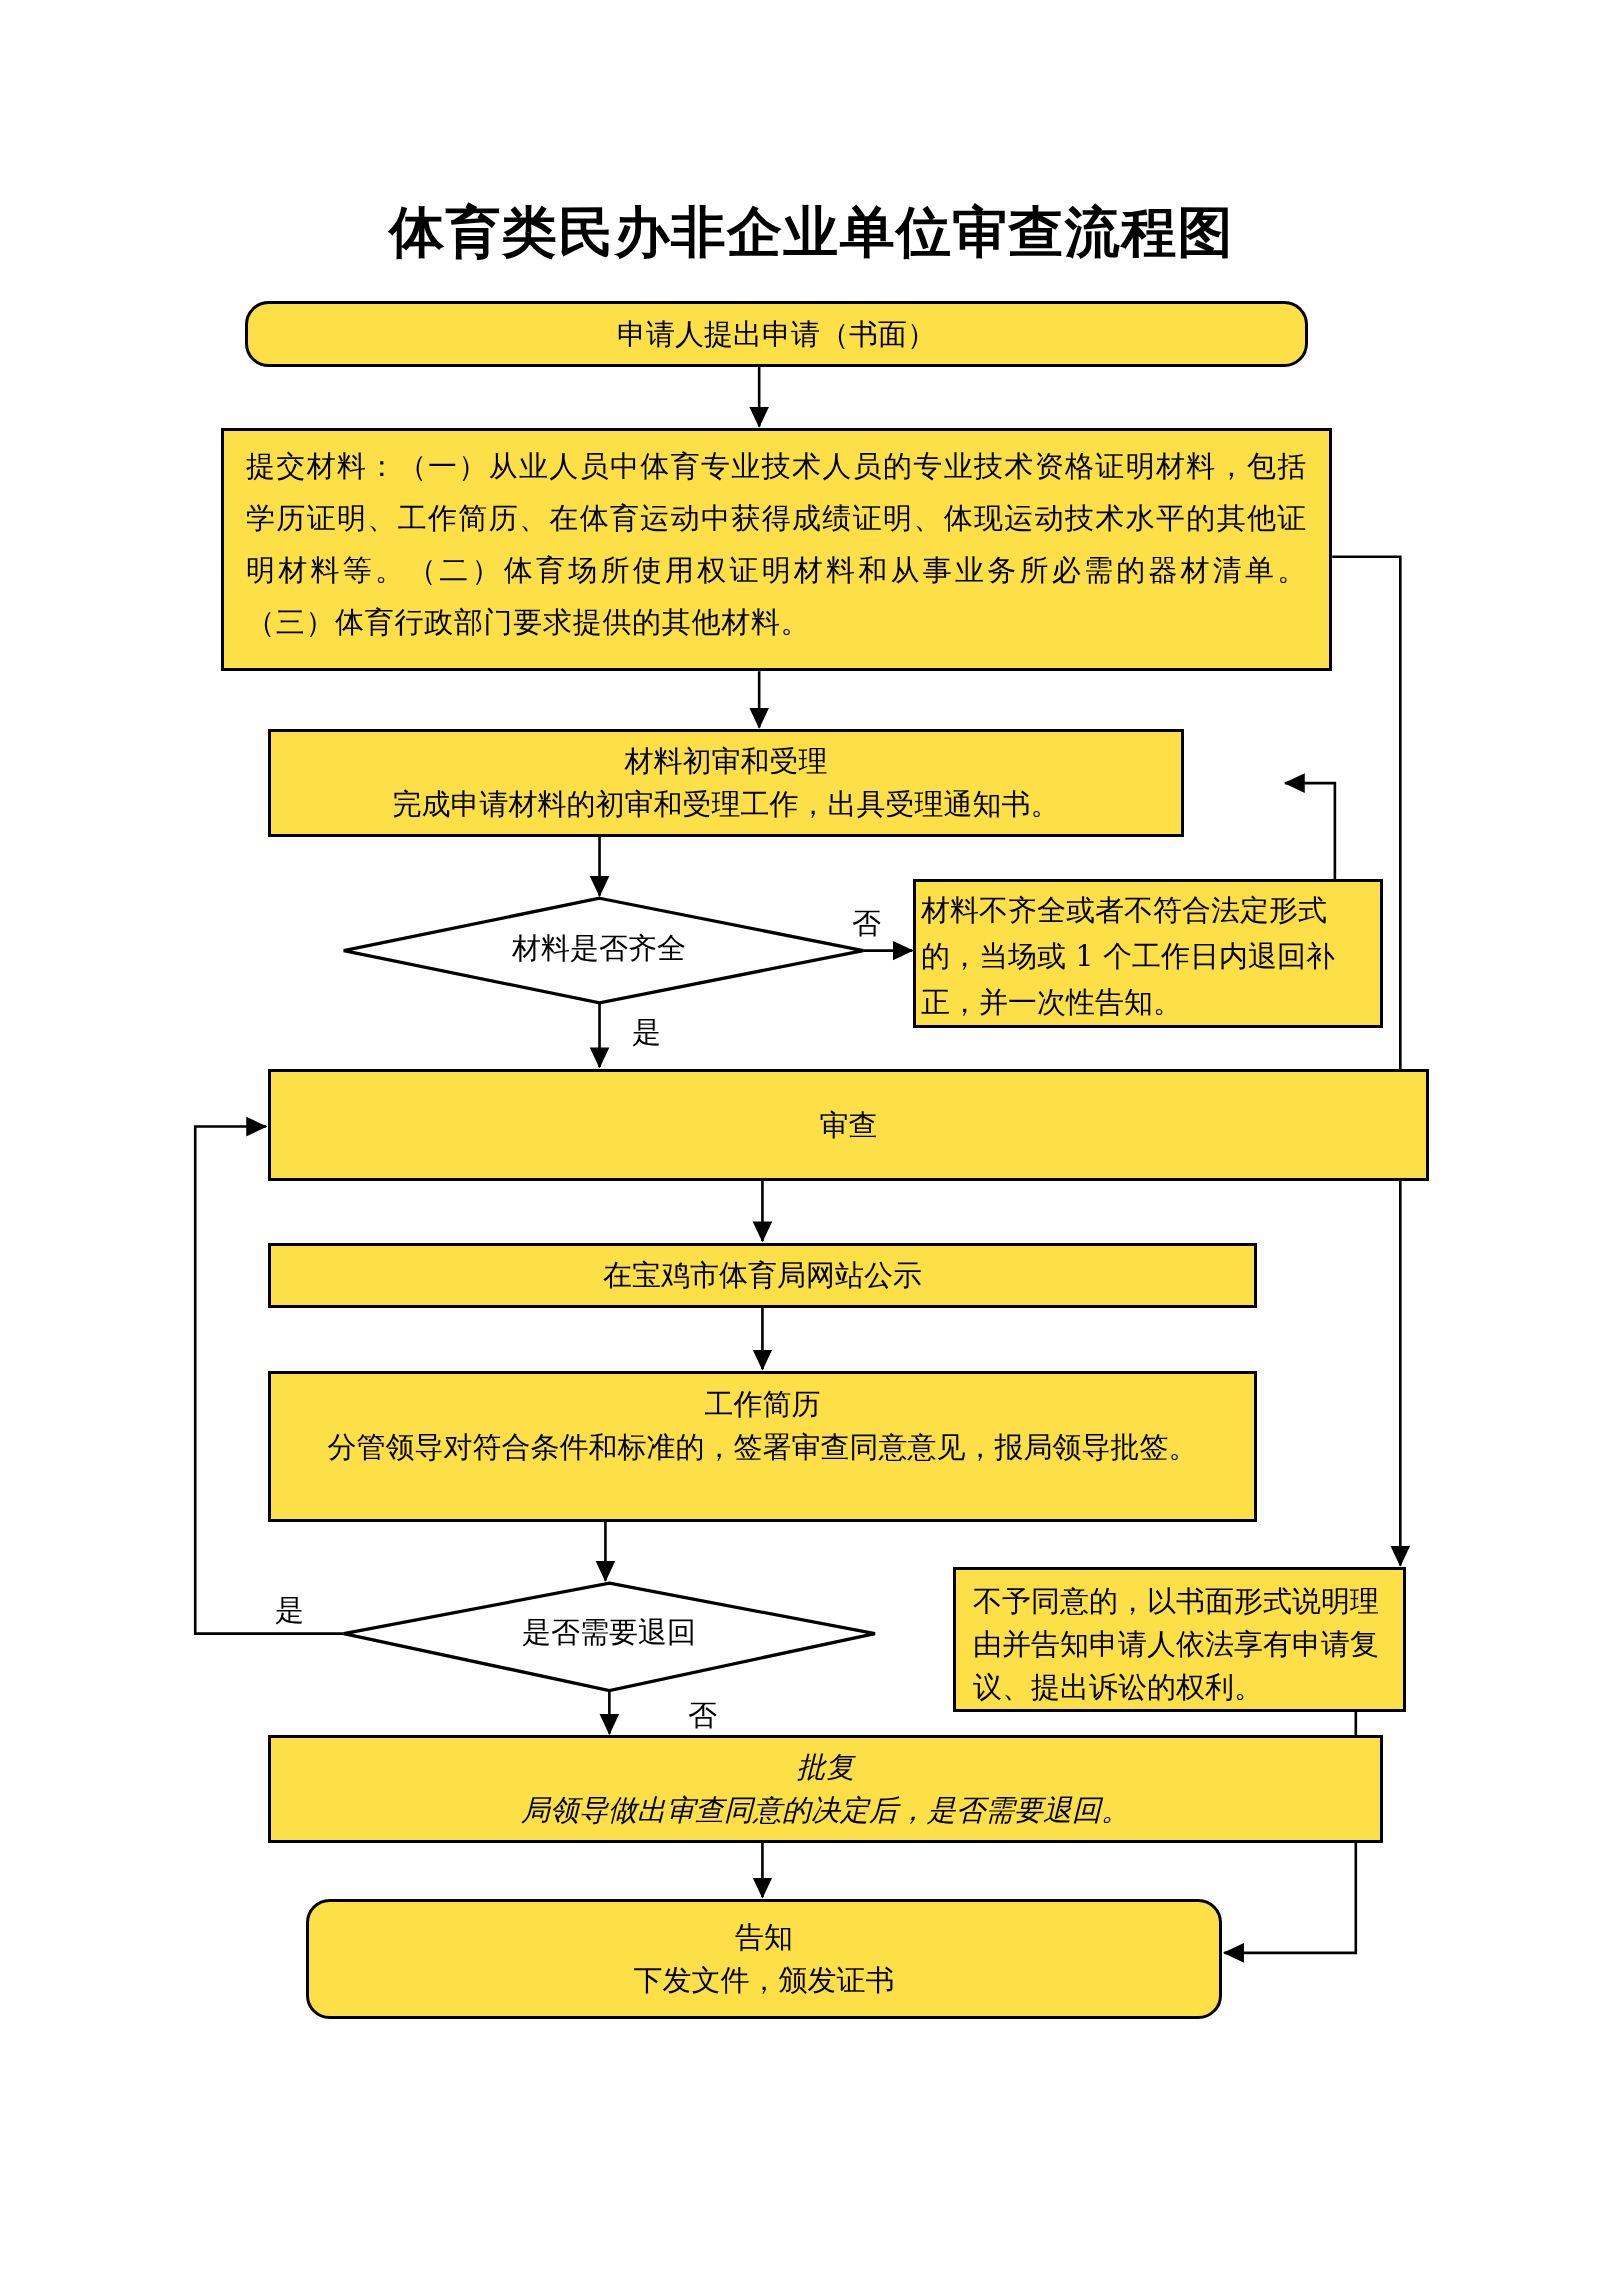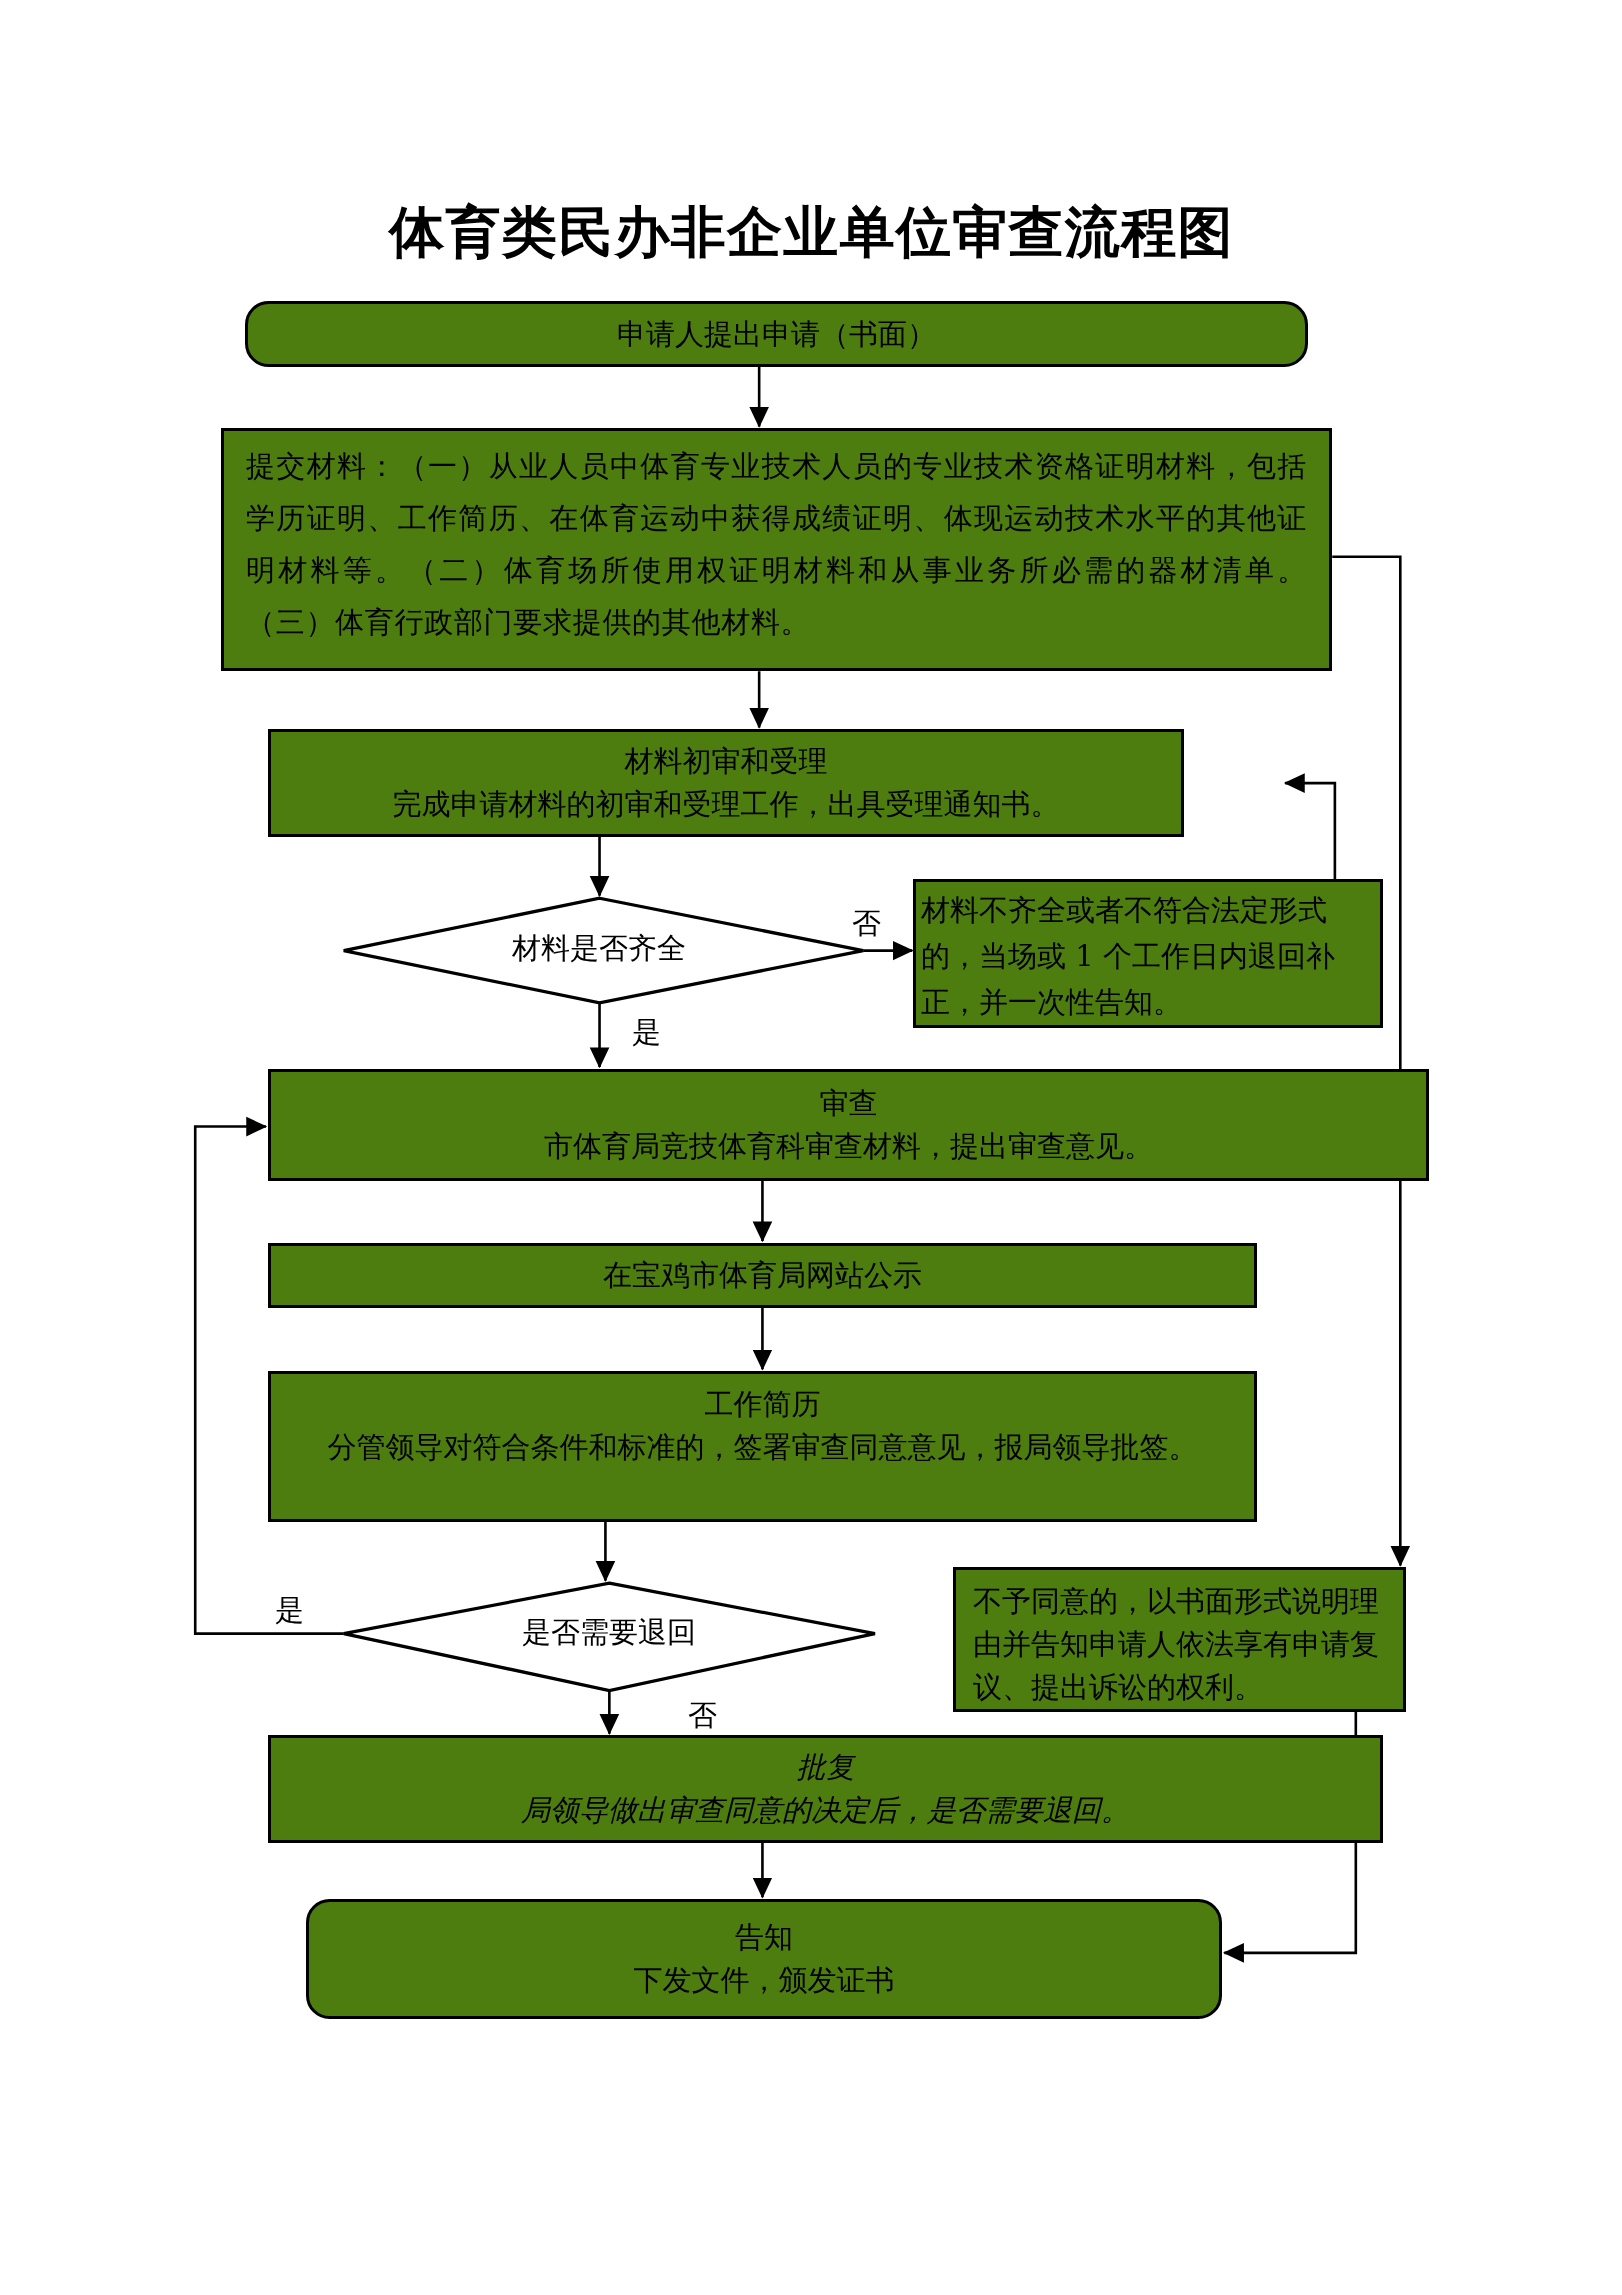--- a/index.html
+++ b/index.html
@@ -2,21 +2,21 @@
 <html style="font-size:10.5px"><head>
 <meta charset="utf-8">
 <style>
   html, body { margin: 0; padding: 0; background: #ffffff; }
   body { width: 1623px; height: 2295px; position: relative; overflow: hidden;
          font-family: "DejaVu Serif", "Liberation Serif", serif; color: #000; }
   #page-title { position: absolute; left: 0; width: 1623px; top: 196px; text-align: center;
                 font-size: 55px; font-weight: bold; letter-spacing: 1.3px;
                 font-family: "DejaVu Serif", "Liberation Serif", serif; }
   svg#connectors { position: absolute; left: 0; top: 0; width: 1623px; height: 2295px; }
-  .node { position: absolute; box-sizing: border-box; border: 3.3px solid #000; background: #4d7c0f;
+  .node { position: absolute; box-sizing: border-box; border: 3.3px solid #000; background: #fde047;
           display: flex; flex-direction: column; justify-content: center; align-items: center;
           text-align: center; font-size: 29px; line-height: 43px; }
   .node.rounded { border-radius: 23.6px; }
   .node.left-text { align-items: flex-start; text-align: left; padding: 0 18.3px; justify-content: flex-end; }
   .node .title { display: block; }
   .node .desc { display: block; }
   .diamond-label { position: absolute; font-size: 29px; text-align: center; }
   .edge-label { position: absolute; font-size: 29px; }
   .para { font-size: 29px; line-height: 52px; text-align: justify; text-align-last: left; letter-spacing: 0.7px; }
 </style>
@@ -85,21 +85,20 @@
 </div>
 
 <div class="diamond-label" style="left:409px; width:380px; top:929px;">材料是否齐全</div>
 
 <div class="node left-text" style="left:913px; top:879px; width:470px; height:149px; padding:0 5px; line-height:46px;">
   <span>材料不齐全或者不符合法定形式的，当场或 1 个工作日内退回补正，并一次性告知。</span>
 </div>
 
 <div class="node" style="left:268px; top:1069px; width:1161px; height:112px;">
   <span class="title">审查</span>
-  <span class="desc">市体育局竞技体育科审查材料，提出审查意见。</span>
 </div>
 
 <div class="node" style="left:268px; top:1243px; width:989px; height:65px;">
   <span>在宝鸡市体育局网站公示</span>
 </div>
 
 <div class="node" style="left:268px; top:1371px; width:989px; height:151px; justify-content:flex-start; padding-top:9.2px;">
   <span class="title">工作简历</span>
   <span class="desc">分管领导对符合条件和标准的，签署审查同意意见，报局领导批签。</span>
 </div>

